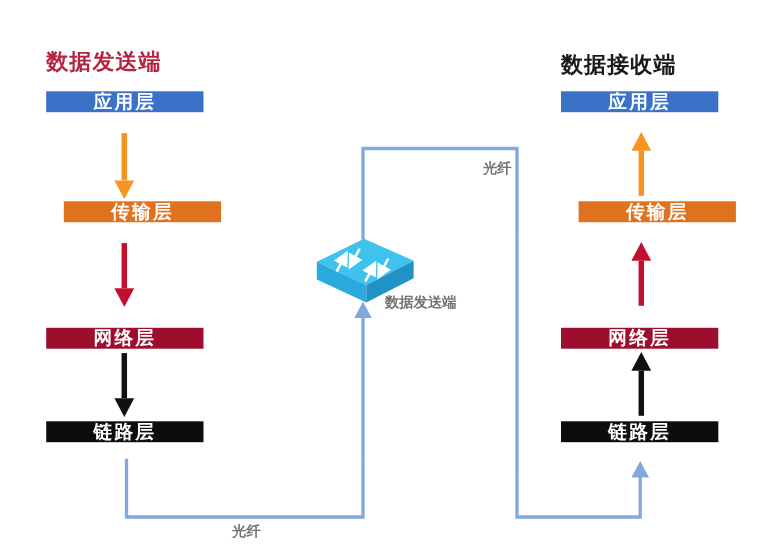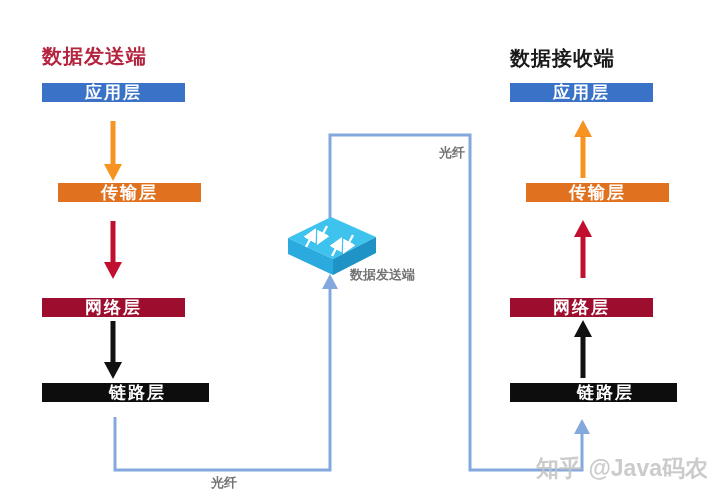--- a/index.html
+++ b/index.html
@@ -26,21 +26,21 @@
     position:absolute;
     width:143px;height:19px;
     color:#ffffff;
     font-size:17px;
     font-weight:bold;
     letter-spacing:2px;
     display:flex;align-items:center;justify-content:center;
   }
   .col-left{left:42px;}
   .col-right{left:510px;}
-  .r1{top:83px;} .r2{top:183px;margin-left:16px;} .r3{top:298px;} .r4{top:383px;padding-left:24px;}
+  .r1{top:83px;} .r2{top:183px;margin-left:16px;} .r3{top:298px;} .r4{top:383px;}
   .small-label{
     position:absolute;
     font-family:"Liberation Serif", serif;
     font-weight:bold;
     font-size:13px;
     color:#737373;
     white-space:nowrap;
   }
   .fiber-top{left:439px;top:144px;}
   .fiber-bottom{left:211px;top:474px;}
@@ -125,15 +125,14 @@
 
   <div class="layer-box col-right r1" style="background-color: rgb(58, 114, 200);">应用层</div>
   <div class="layer-box col-right r2" style="background-color: rgb(224, 113, 31);">传输层</div>
   <div class="layer-box col-right r3" style="background-color: rgb(157, 13, 45);">网络层</div>
   <div class="layer-box col-right r4" style="background-color: rgb(13, 13, 13);">链路层</div>
 
   <div class="small-label fiber-top">光纤</div>
   <div class="small-label fiber-bottom">光纤</div>
   <div class="small-label device-label">数据发送端</div>
 
-  <div class="watermark" style="color: rgb(195, 195, 195);">知乎 @Java码农</div>
 
 </div>
 
 </body></html>

